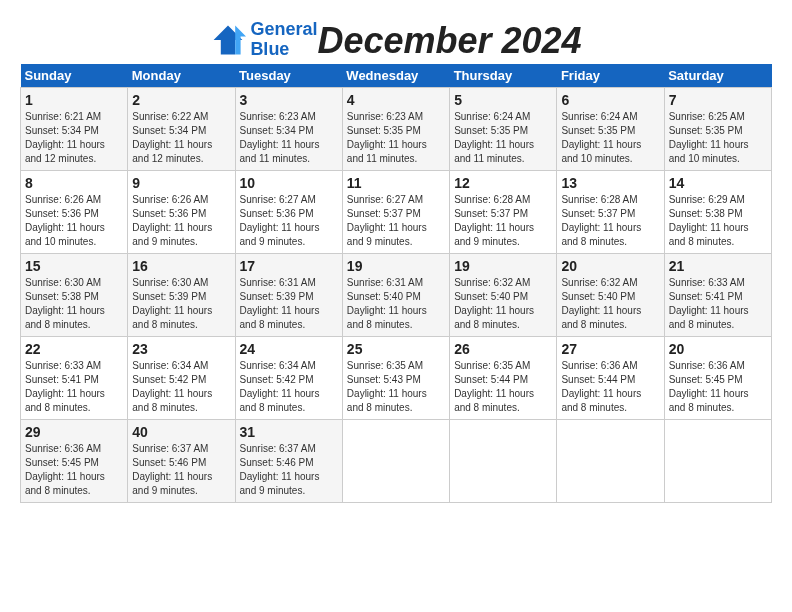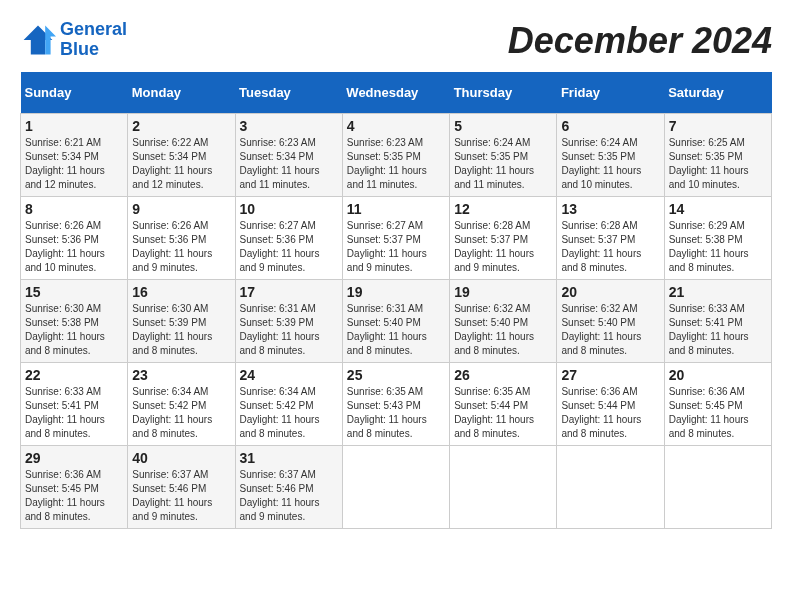--- a/index.html
+++ b/index.html
@@ -5,23 +5,23 @@
     * { box-sizing: border-box; margin: 0; padding: 0; }
     body {
       font-family: Arial, sans-serif;
       background: #fff;
       width: 792px;
       min-height: 612px;
       padding: 20px;
     }
     .header {
       display: flex;
-      justify-content: space-between;
+      justify-content: center;
       align-items: flex-start;
-      margin-bottom: 10px;
+      margin-bottom: 2px;
     }
     .logo {
       display: flex;
       align-items: center;
       gap: 4px;
     }
     .logo-text {
       font-size: 18px;
       font-weight: bold;
       line-height: 1.1;
@@ -42,21 +42,21 @@
       color: #444;
     }
     table {
       width: 100%;
       border-collapse: collapse;
       font-size: 11px;
     }
     thead tr th {
       background: #1565c0;
       color: #fff;
-      padding: 13px 4px;
+      padding: 4px 4px;
       text-align: left;
       font-size: 13px;
       font-weight: bold;
     }
     tbody tr td {
       border: 1px solid #ccc;
       vertical-align: top;
       padding: 4px 4px;
       width: calc(100% / 7);
       min-height: 80px;

